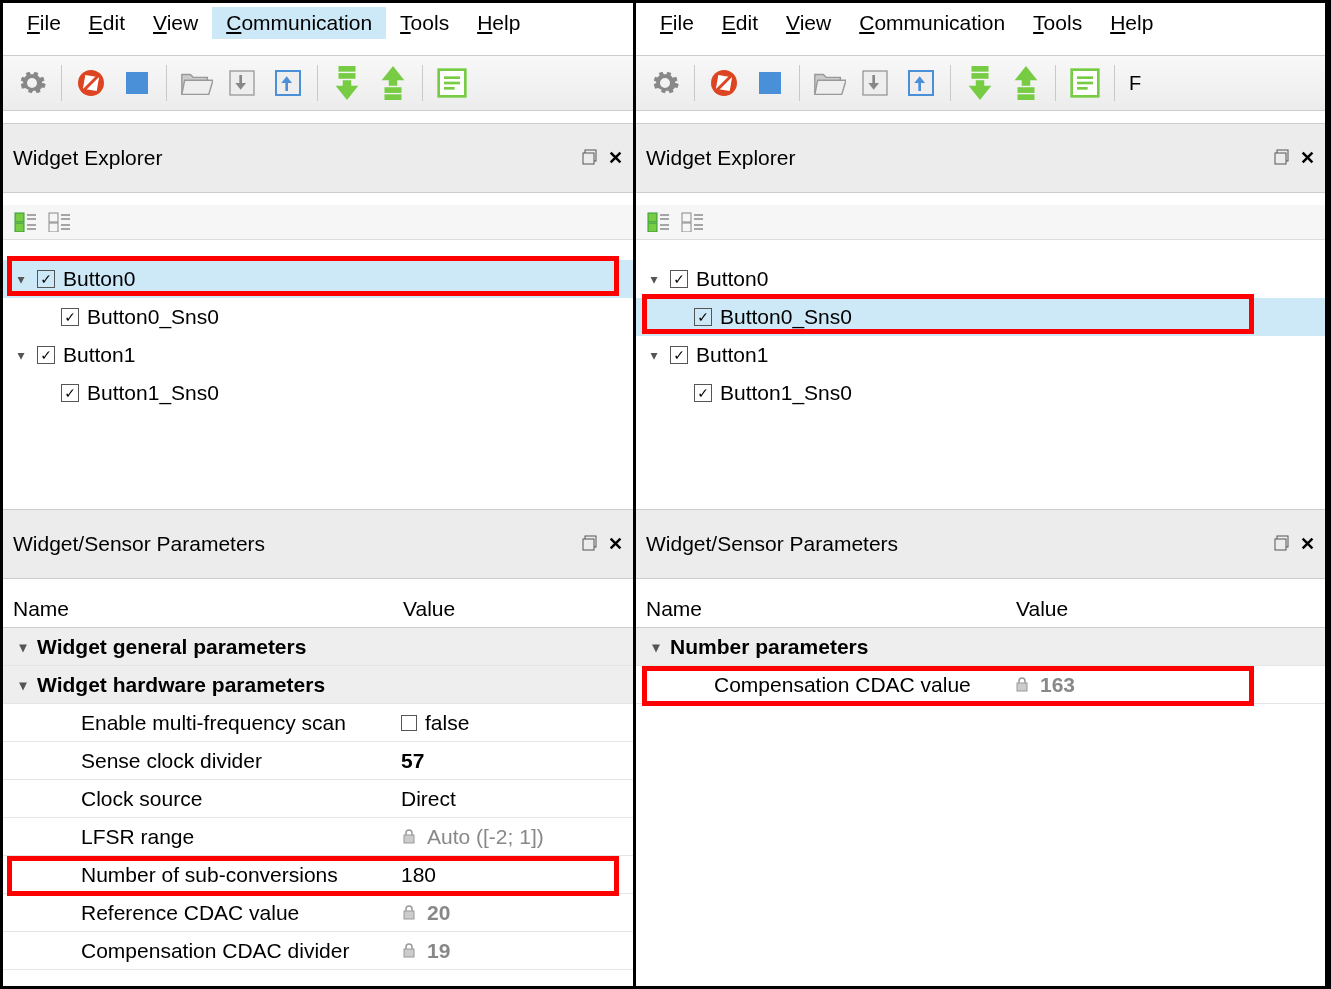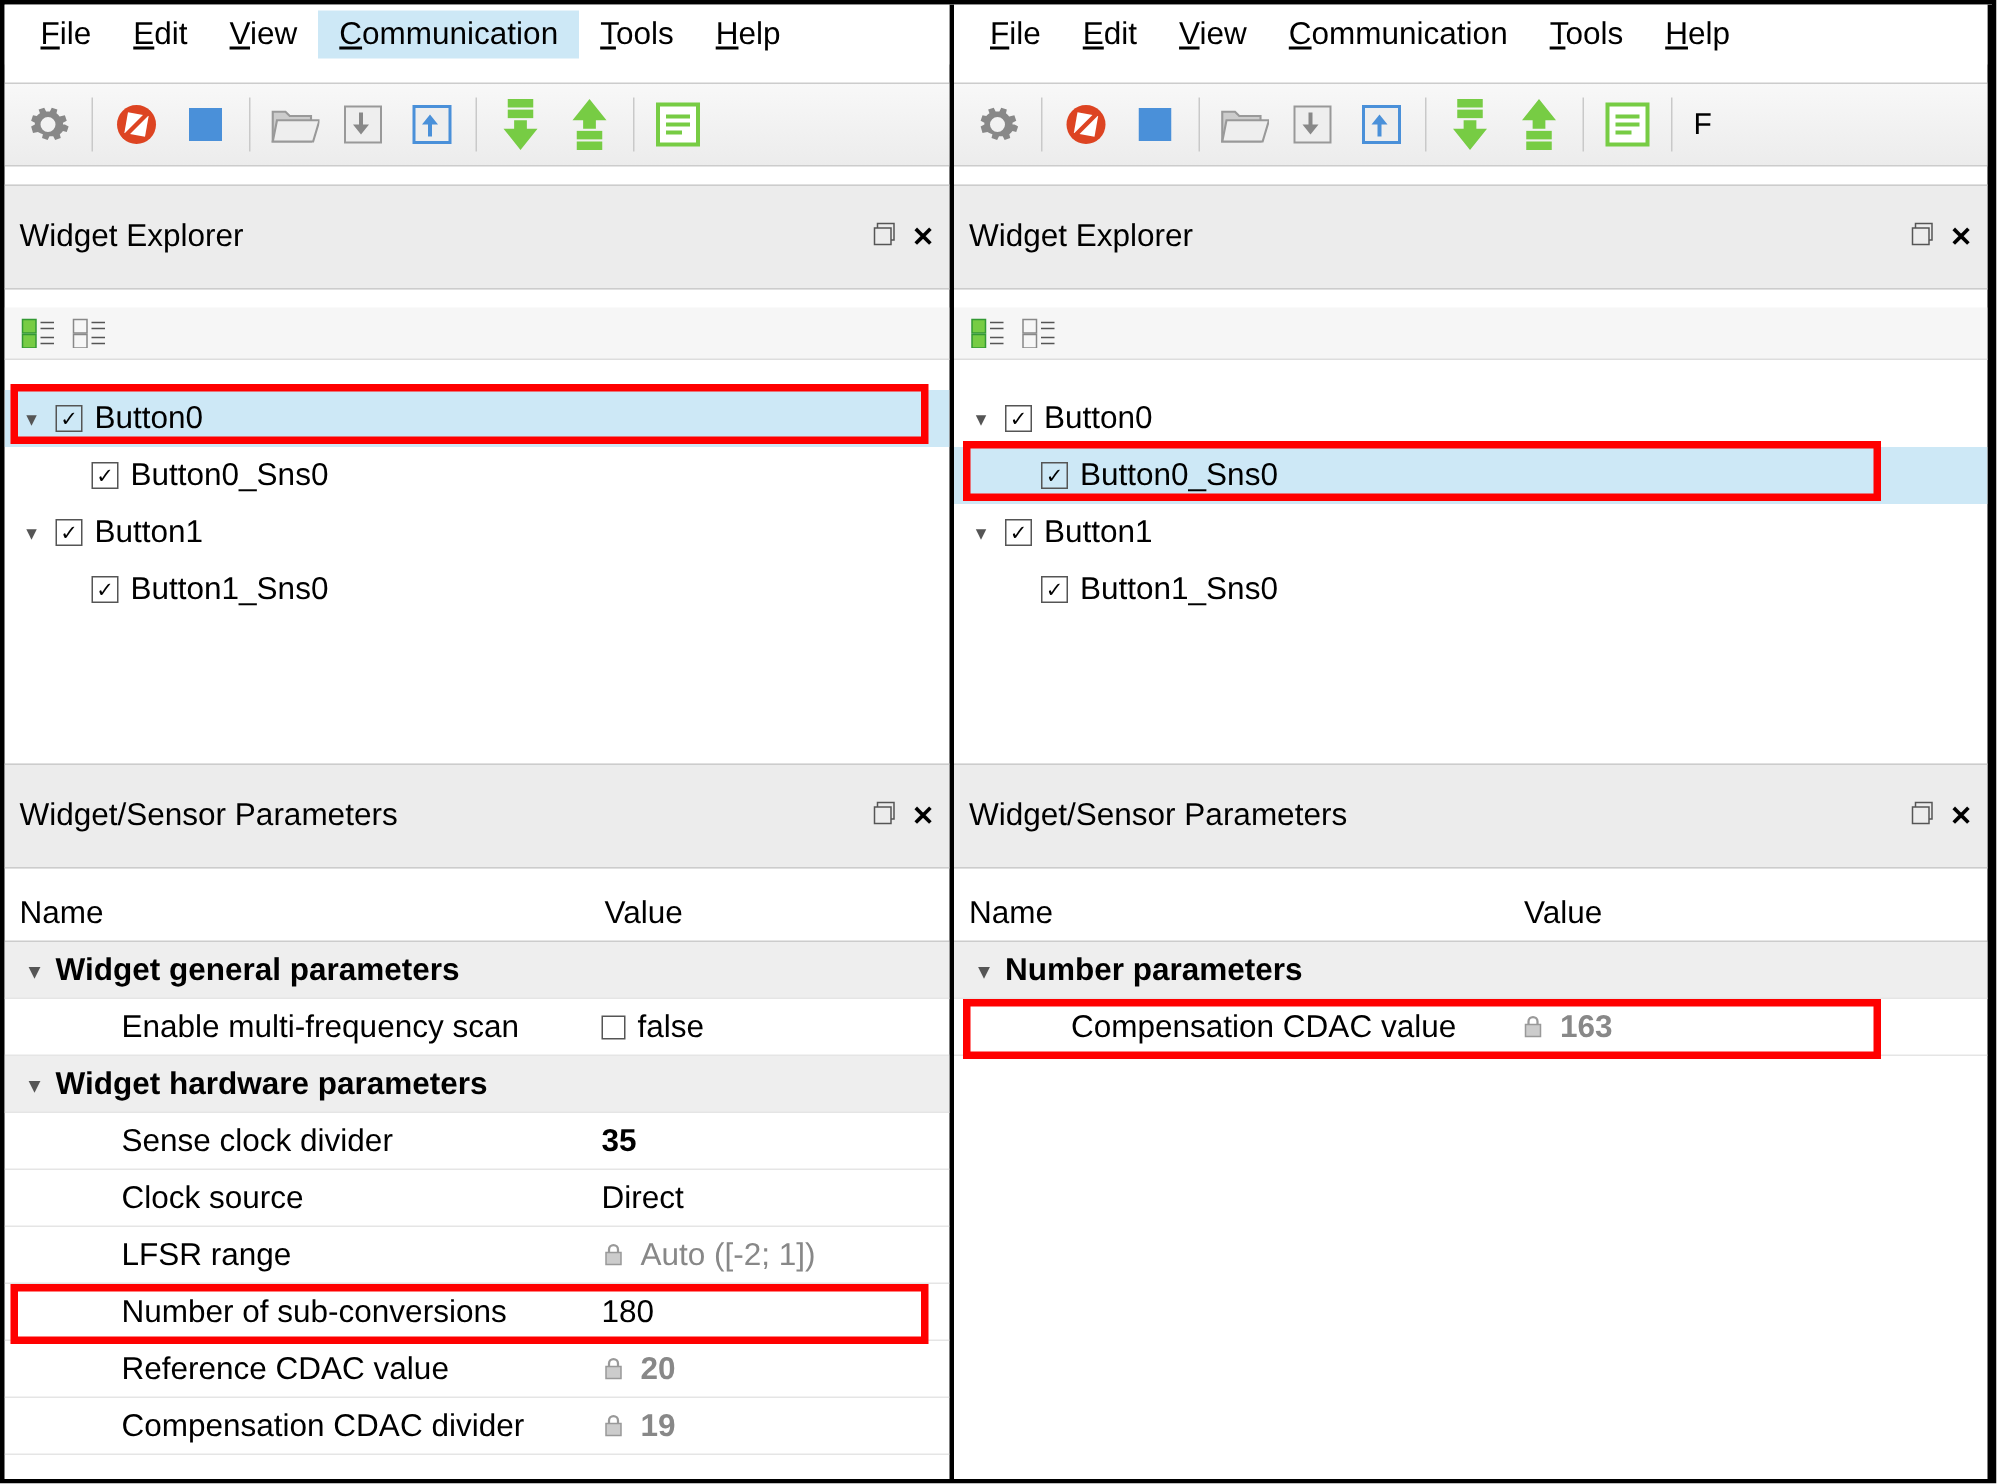--- a/index.html
+++ b/index.html
@@ -210,42 +210,42 @@
         <div class="col col-value">Value</div>
       </div>
       <div class="param-body" style="position:relative;">
         <div class="prow group">
           <div class="pname">
               <span class="chev open"></span>
               <span>Widget general parameters</span>
             </div>
           <div class="pvalue"></div>
         </div>
-        <div class="prow">
-          <div class="pname pindent">
-              <span>Enable multi-frequency scan</span>
-            </div>
-          <div class="pvalue">
-              <span class="smallcb"></span>
-              <span>false</span>
-            </div>
-        </div>
         <div class="prow group">
           <div class="pname">
               <span class="chev open"></span>
               <span>Widget hardware parameters</span>
             </div>
           <div class="pvalue"></div>
         </div>
         <div class="prow">
           <div class="pname pindent">
+              <span>Enable multi-frequency scan</span>
+            </div>
+          <div class="pvalue">
+              <span class="smallcb"></span>
+              <span>false</span>
+            </div>
+        </div>
+        <div class="prow">
+          <div class="pname pindent">
               <span>Sense clock divider</span>
             </div>
           <div class="pvalue bold">
-              <span>35</span>
+              <span>57</span>
             </div>
         </div>
         <div class="prow">
           <div class="pname pindent">
               <span>Clock source</span>
             </div>
           <div class="pvalue">
               <span>Direct</span>
             </div>
         </div>

